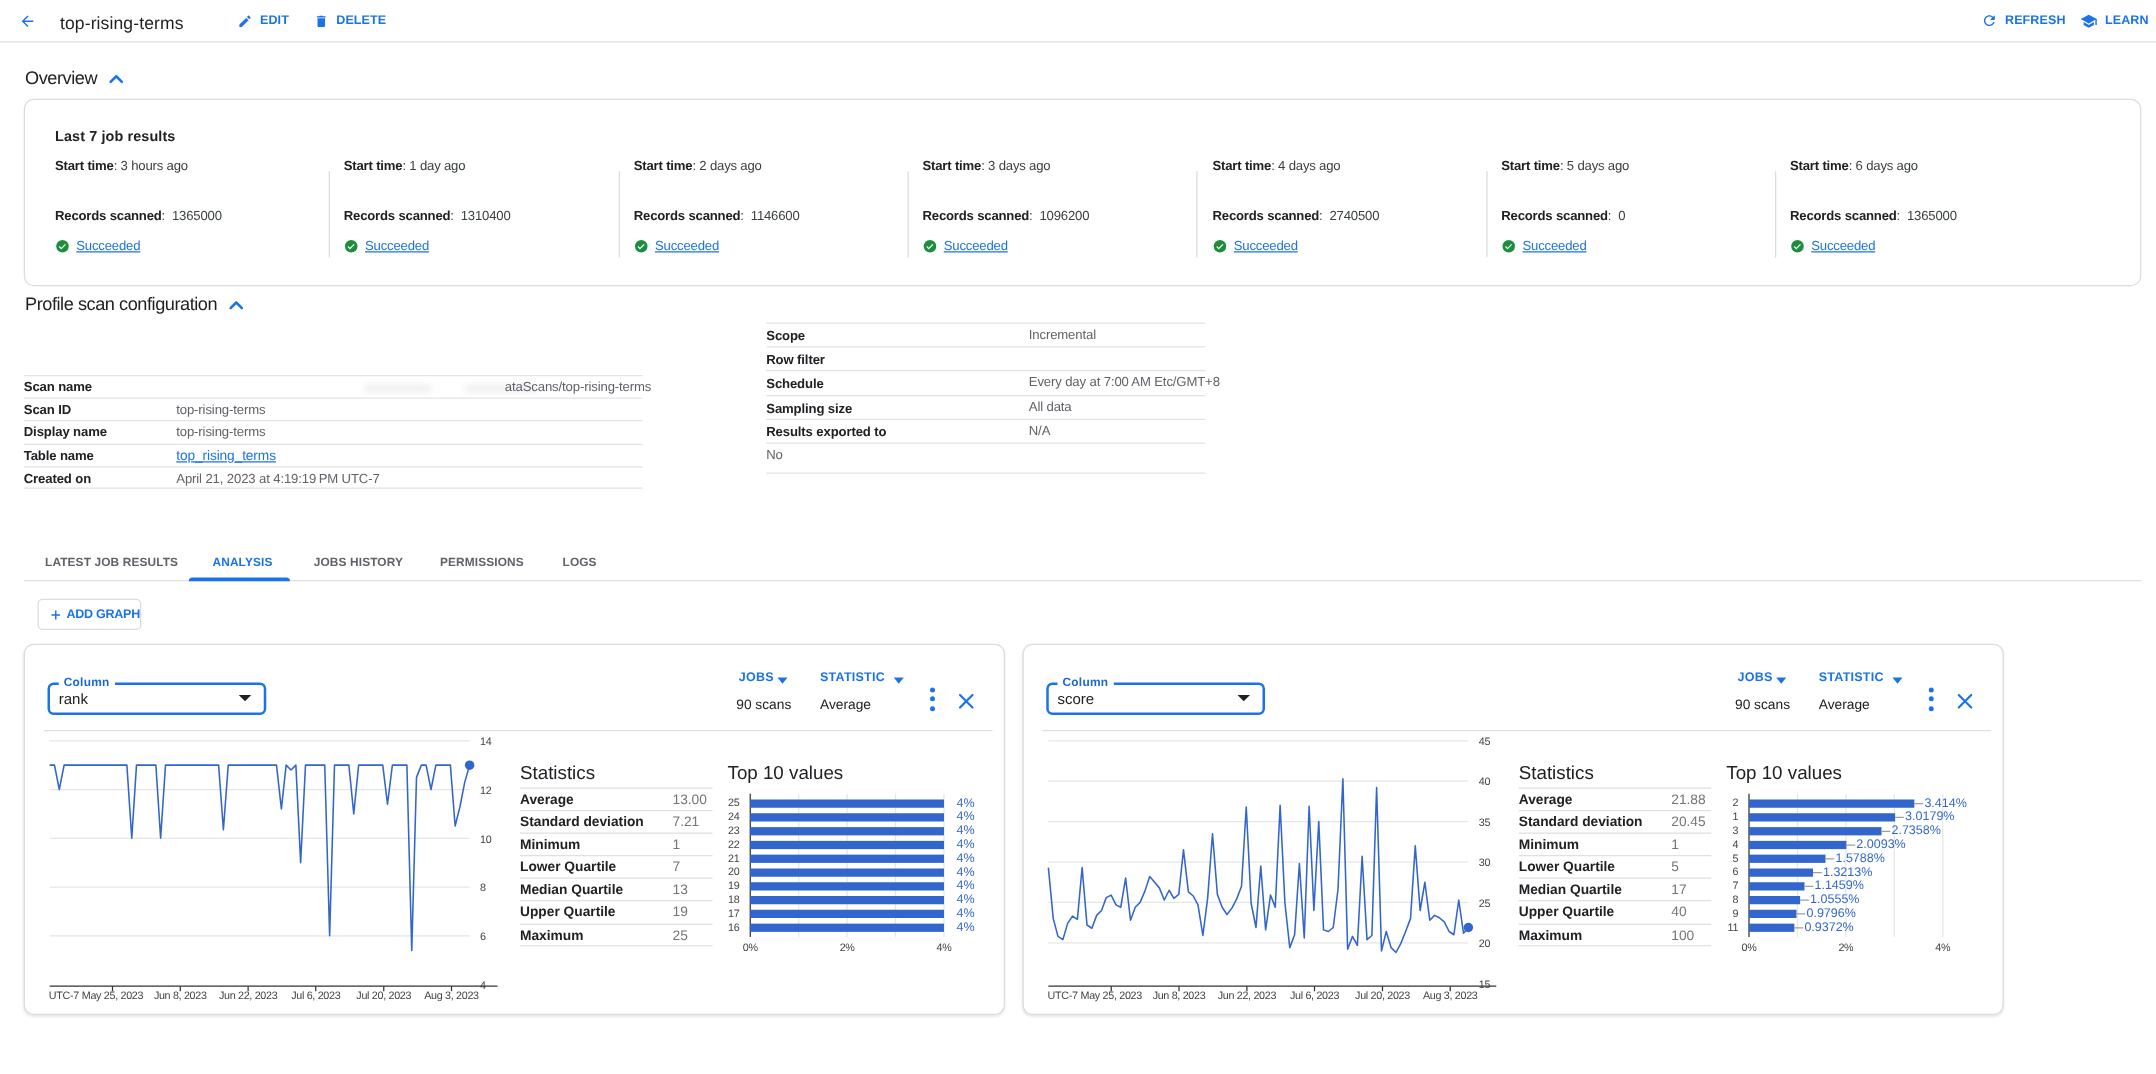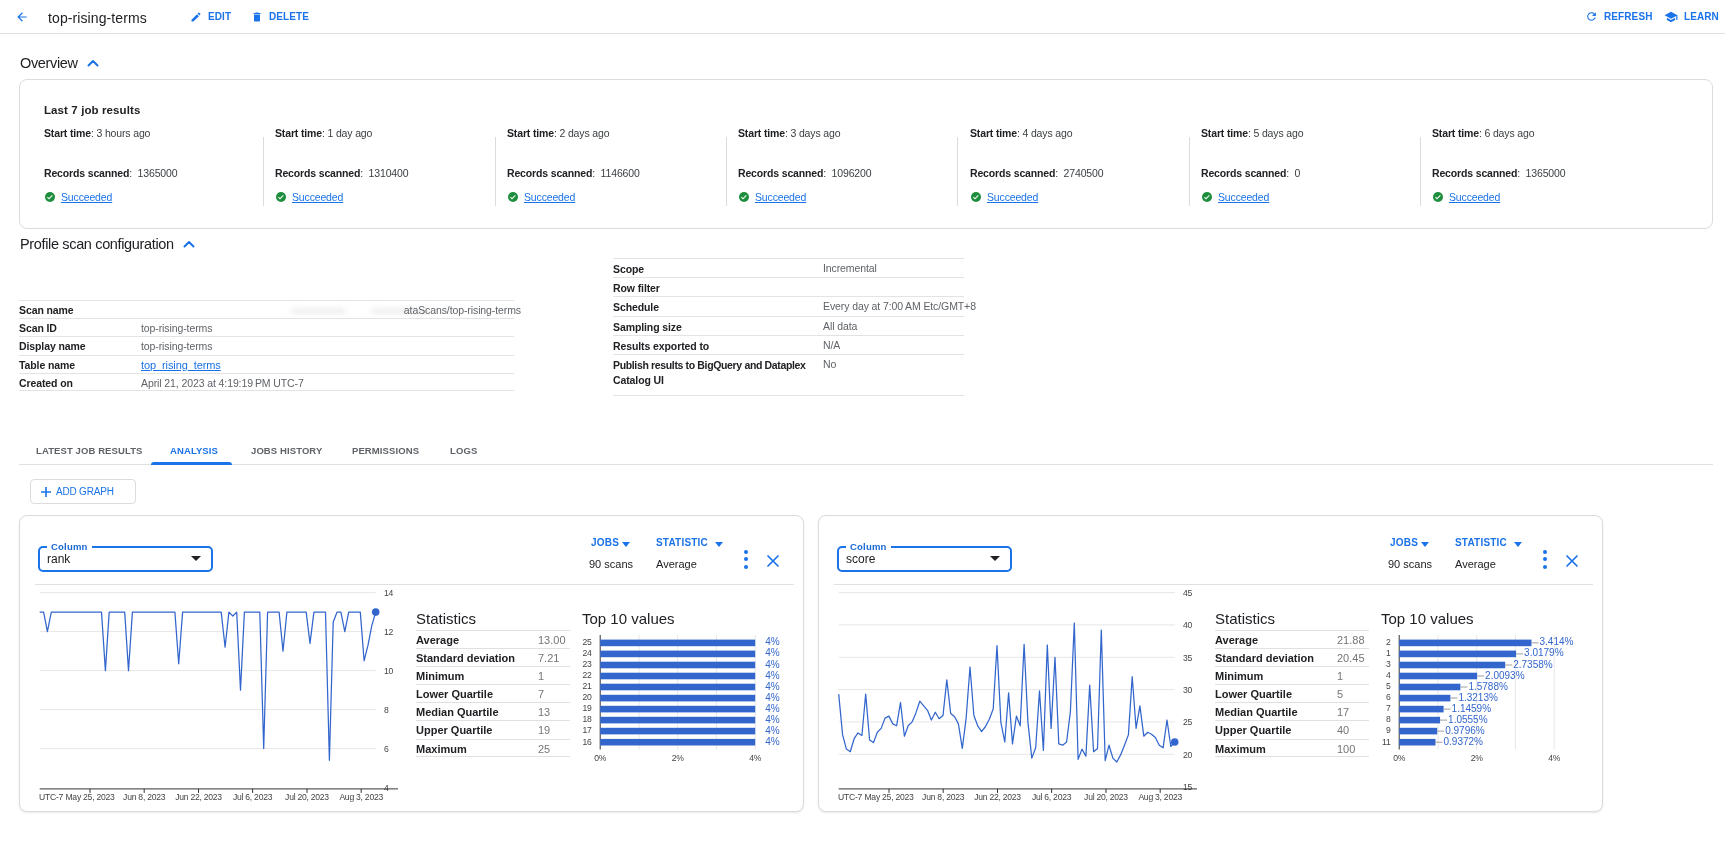--- a/index.html
+++ b/index.html
@@ -39,23 +39,23 @@
 .cfg-right { position:absolute; right:-7px; top:3px; }
 .smudge { position:absolute; top:7px; width:55px; height:6px; background:#efefef;
   border-radius:3px; filter:blur(2.5px); }
 
 #tabs { position:absolute; left:0; top:440px; width:1725px; height:25px; }
 #tabline { position:absolute; left:19px; top:464px; width:1694px; height:1px; background:#e0e0e0; }
 .tab { position:absolute; top:5px; font-size:9.5px; font-weight:700; color:#5f6368; letter-spacing:0.1px; }
 .tab.active { color:#1a73e8; }
 #tabunder { position:absolute; left:151px; top:462px; width:81px; height:3px; background:#1a73e8; border-radius:3px 3px 0 0; }
 
-#addgraph { position:absolute; left:30px; top:479px; width:106px; height:25px;
+#addgraph { position:absolute; left:30px; top:479px; width:83px; height:25px;
   border:1px solid #dadce0; border-radius:4px; display:flex; align-items:center;
-  justify-content:flex-start; padding-left:10px; gap:5px; color:#1a73e8; font-size:10px; font-weight:400; letter-spacing:-0.2px; white-space:nowrap; }
+  justify-content:flex-start; padding-left:10px; gap:5px; color:#1a73e8; font-size:10px; font-weight:700; letter-spacing:-0.2px; white-space:nowrap; }
 
 .acard { position:absolute; top:515px; width:785px; height:297px; background:#fff;
   border:1px solid #dadce0; border-radius:8px; box-shadow:0 1px 2px rgba(60,64,67,0.12); }
 .sel { position:absolute; left:18px; top:30px; width:175px; height:26px;
   border:2px solid #1a73e8; border-radius:5px; }
 .sellab { position:absolute; left:7px; top:-7px; background:#fff; padding:0 4px;
   font-size:9.5px; font-weight:700; color:#1967d2; letter-spacing:0.2px; }
 .selval { position:absolute; left:7px; top:4px; font-size:12px; color:#202124; }
 .selarr { position:absolute; right:10px; top:8px; width:0; height:0;
   border-left:5px solid transparent; border-right:5px solid transparent; border-top:5.5px solid #202124; }
@@ -244,21 +244,20 @@
       </div>
       <div class="crow">
         <div class="cl">Sampling size</div>
         <div class="cv">All data</div>
       </div>
       <div class="crow">
         <div class="cl">Results exported to</div>
         <div class="cv">N/A</div>
       </div>
       <div class="crow">
-        <div class="cl"><span style="letter-spacing:-0.35px">Publish results to BigQuery and Dataplex</span><br>Catalog UI</div>
         <div class="cv">No</div>
       </div>
     </div>
 <div id="tabs">
   <div class="tab" style="left:36px">LATEST JOB RESULTS</div>
   <div class="tab active" style="left:170px">ANALYSIS</div>
   <div class="tab" style="left:251px">JOBS HISTORY</div>
   <div class="tab" style="left:352px">PERMISSIONS</div>
   <div class="tab" style="left:450px">LOGS</div>
 </div>

